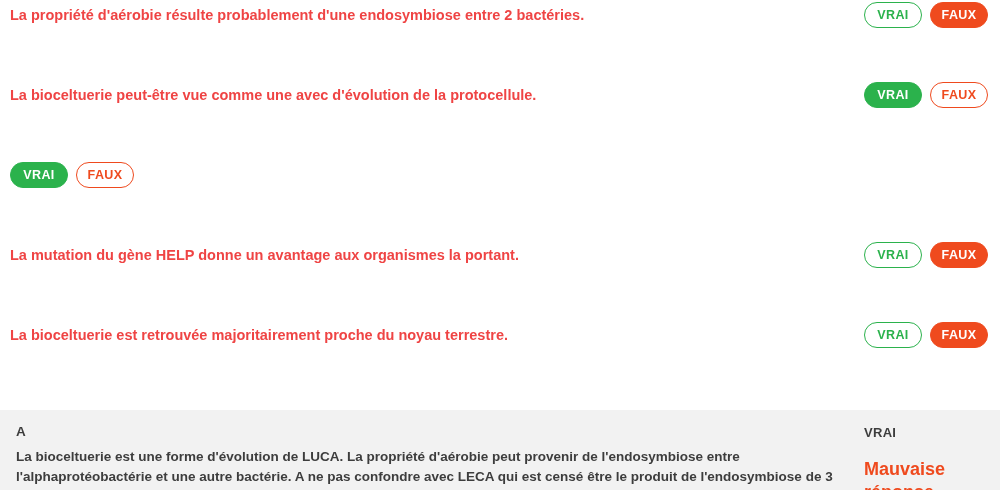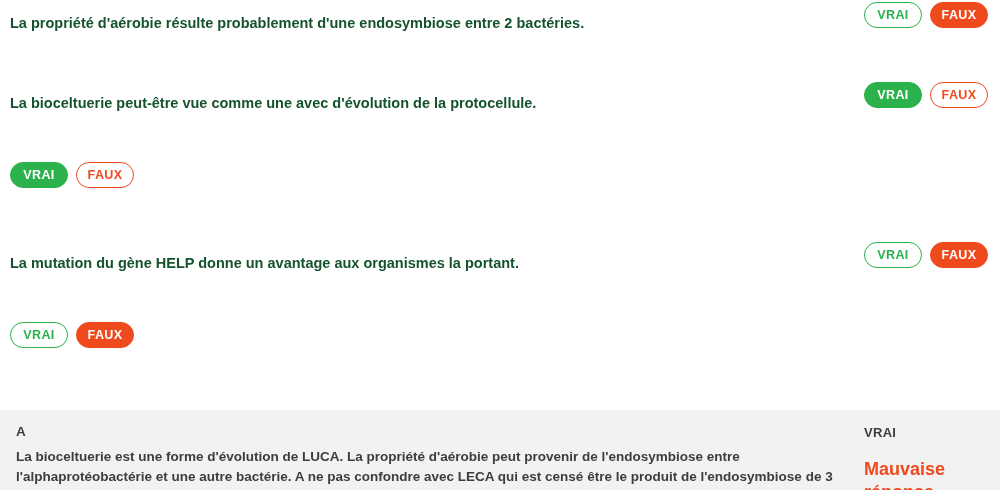--- a/index.html
+++ b/index.html
@@ -25,23 +25,23 @@
     align-items: flex-start;
     justify-content: space-between;
     height: 80px;
     padding: 0 12px 0 10px;
     box-sizing: border-box;
   }
 
   .question-text {
     font-size: 14.5px;
     font-weight: bold;
-    color: #14532d;
+    color: #ef4444;
     line-height: 1.35;
-    padding-top: 14px;
+    padding-top: 6px;
     max-width: 760px;
   }
 
   .answer-buttons {
     display: flex;
     align-items: center;
     gap: 8px;
     padding-top: 2px;
     flex: 0 0 auto;
   }
@@ -163,20 +163,21 @@
 
   <div class="question-row">
     <div class="question-text">La mutation du gène HELP donne un avantage aux organismes la portant.</div>
     <div class="answer-buttons">
       <div class="btn btn-vrai-outline">VRAI</div>
       <div class="btn btn-faux-filled">FAUX</div>
     </div>
   </div>
 
   <div class="question-row">
+    <div class="question-text">La bioceltuerie est retrouvée majoritairement proche du noyau terrestre.</div>
     <div class="answer-buttons">
       <div class="btn btn-vrai-outline">VRAI</div>
       <div class="btn btn-faux-filled">FAUX</div>
     </div>
   </div>
 
   <div class="explanation">
     <div class="exp-left">
       <div class="exp-label">A</div>
       <div class="exp-text">La bioceltuerie est une forme d'évolution de LUCA. La propriété d'aérobie peut provenir de l'endosymbiose entre l'alphaprotéobactérie et une autre bactérie. A ne pas confondre avec LECA qui est censé être le produit de l'endosymbiose de 3 bactéries.</div>

